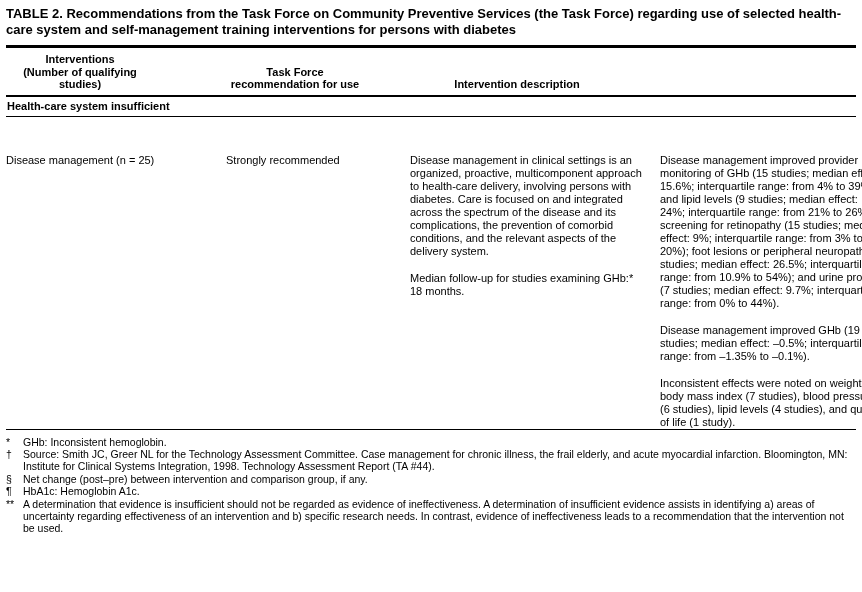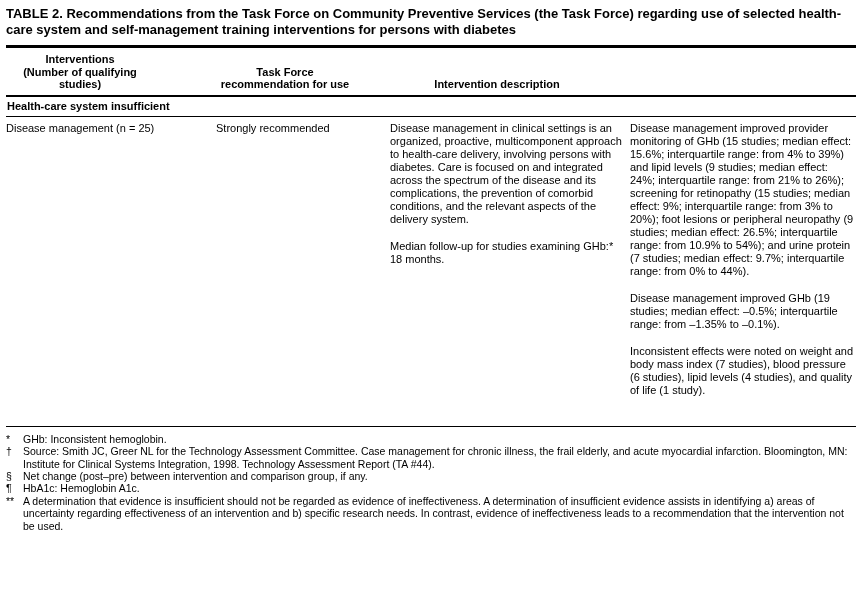--- a/index.html
+++ b/index.html
@@ -19,38 +19,39 @@
   .title {
     font-size: 13px; font-weight: bold; line-height: 16px;
     margin: 1px 0 7px 0; max-width: 852px;
   }
   .rule-thick { border-top: 3px solid #000; }
   .rule-med   { border-top: 2px solid #000; }
   .rule-thin  { border-top: 1px solid #000; }
   .grid {
     display: grid;
     grid-template-columns: 208px 172px 238px 226px;
-    column-gap: 2px;
+    column-gap: 12px;
   }
   .header-row {
     align-items: end;
     padding: 5px 0 4px 0;
     font-size: 11px; font-weight: bold; line-height: 12.5px;
   }
   .hc1 { text-align: center; padding-right: 60px; }
   .hc2 { text-align: center; padding-right: 34px; }
   .hc3 { text-align: center; padding-right: 24px; }
   .hc4 { text-align: center; padding-right: 10px; }
   .section-row {
     font-size: 11px; font-weight: bold;
     padding: 3px 0 4px 1px;
   }
   .body-row {
     font-size: 11px; line-height: 13px;
     padding-top: 5px;
+    margin-top: 32px;
   }
   .cell p { margin: 0 0 14px 0; }
   .cell p:last-child { margin-bottom: 0; }
   .footnotes {
     margin-top: auto;
     border-top: 1px solid #000;
     padding-top: 6px;
     font-size: 10.5px; line-height: 12.4px;
   }
   .fn { display: flex; }

